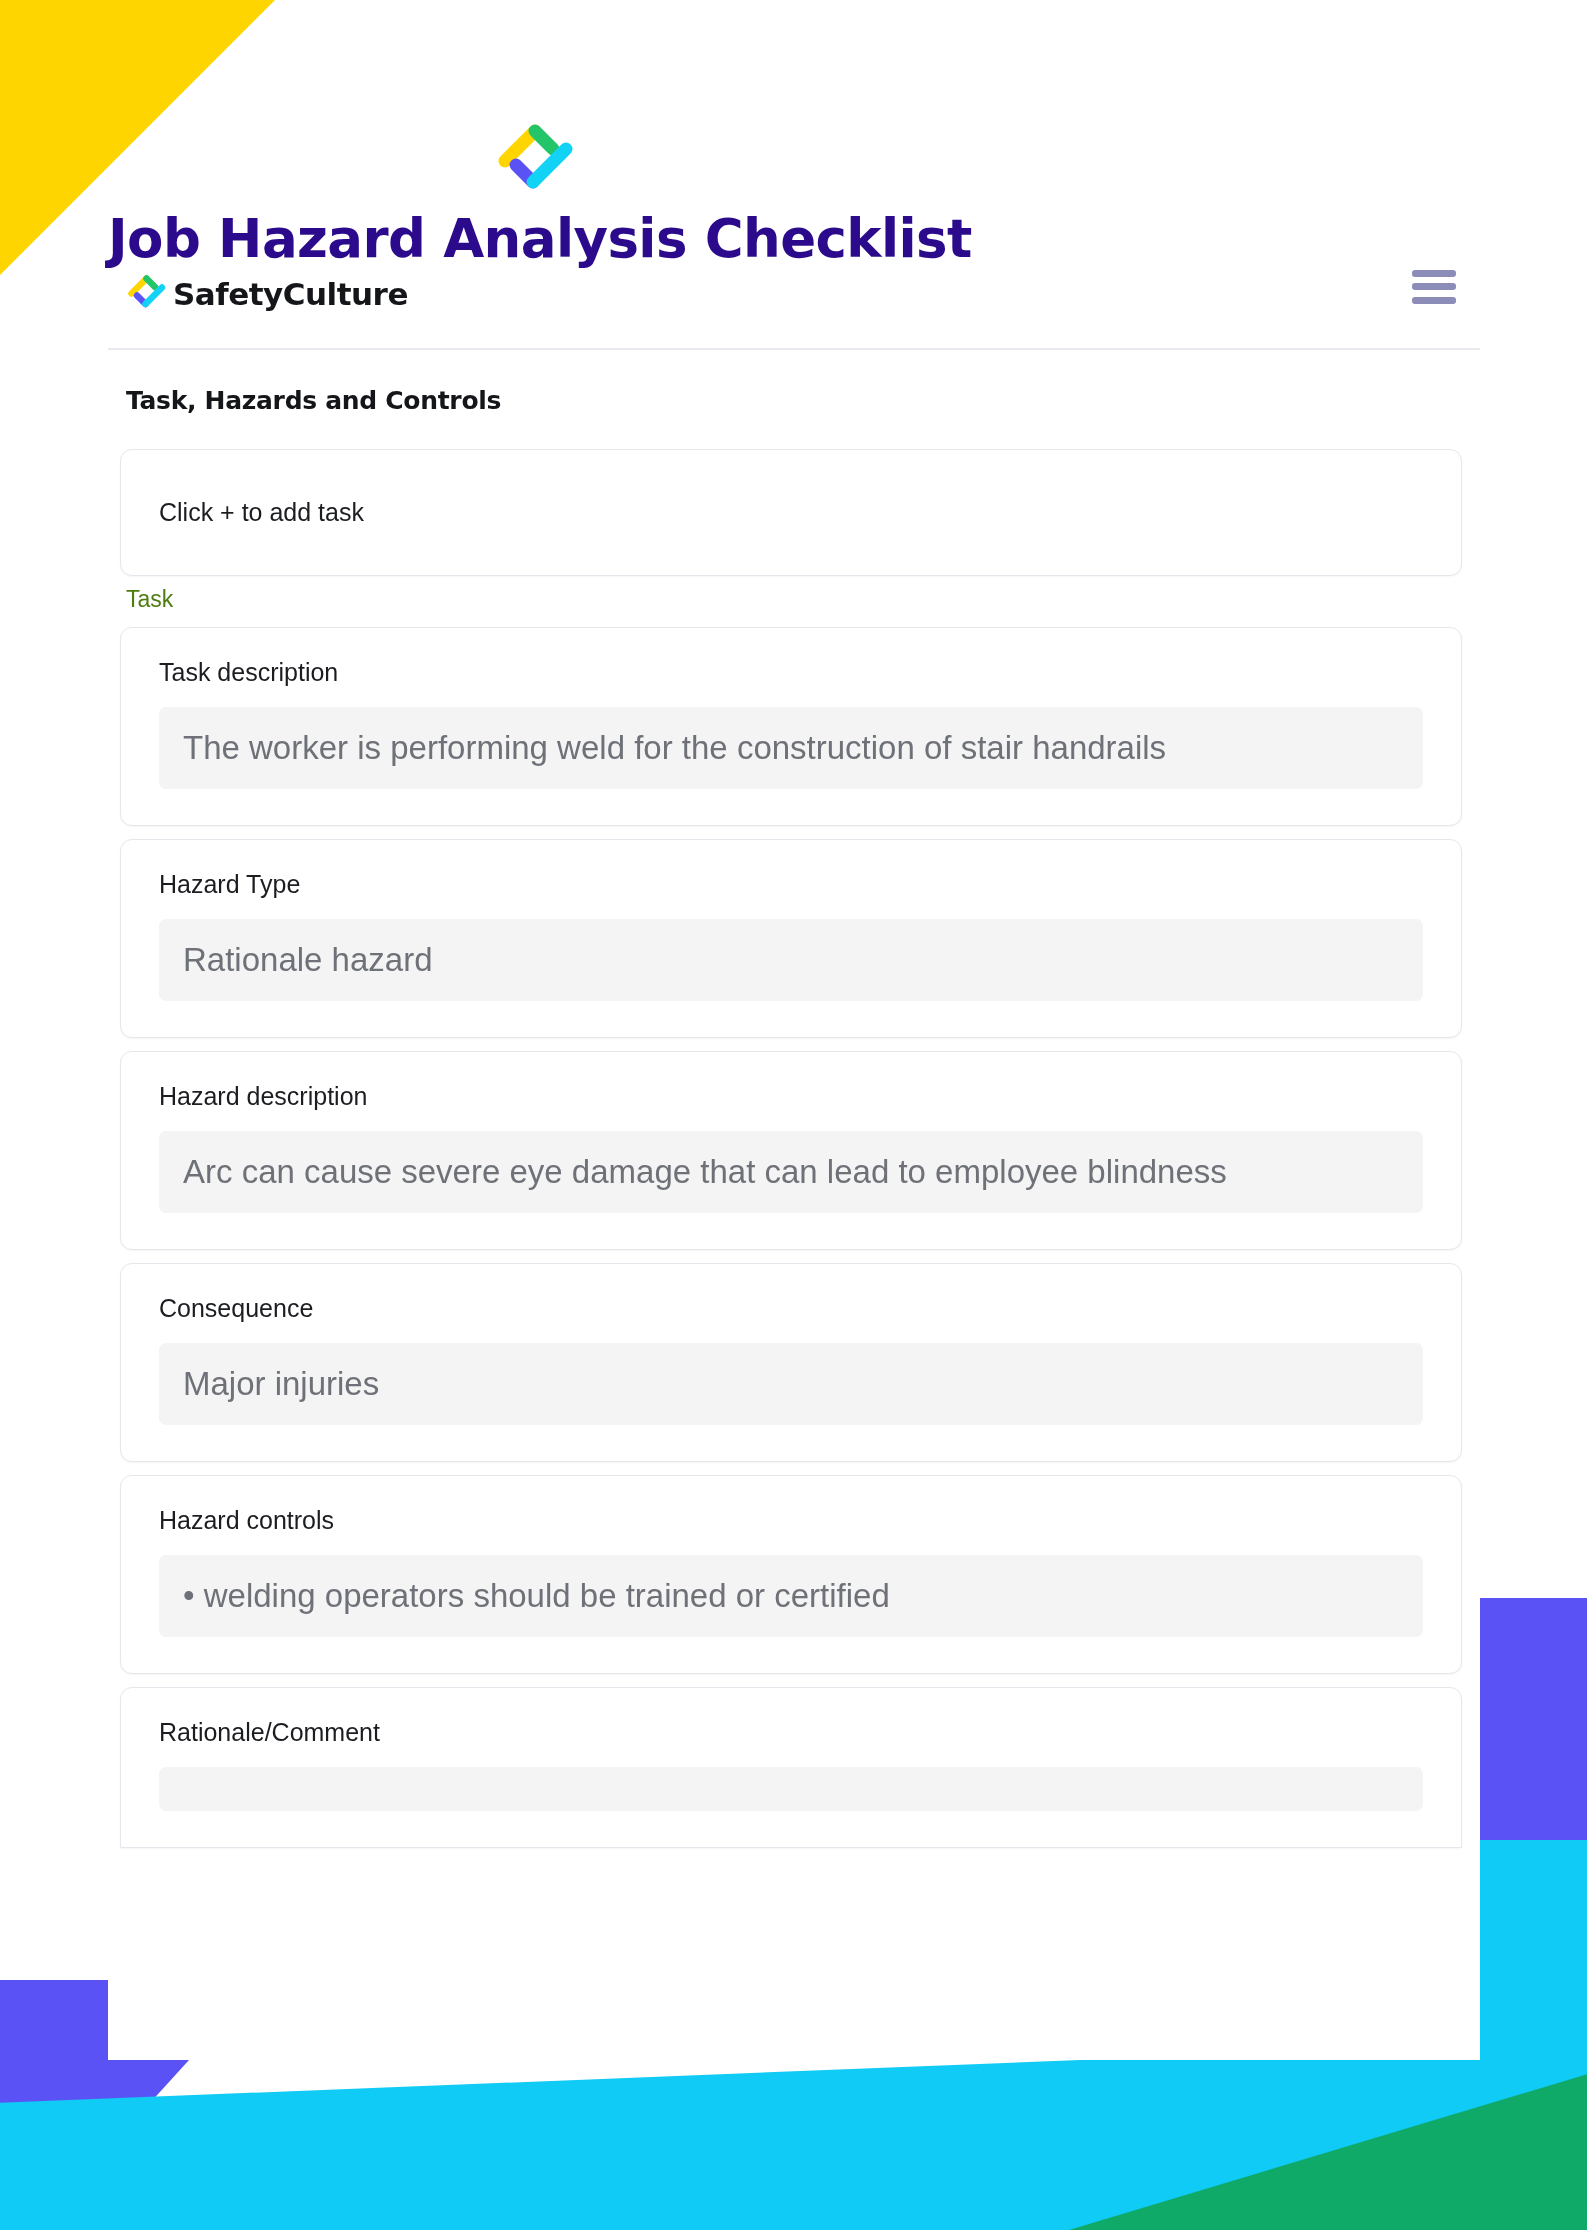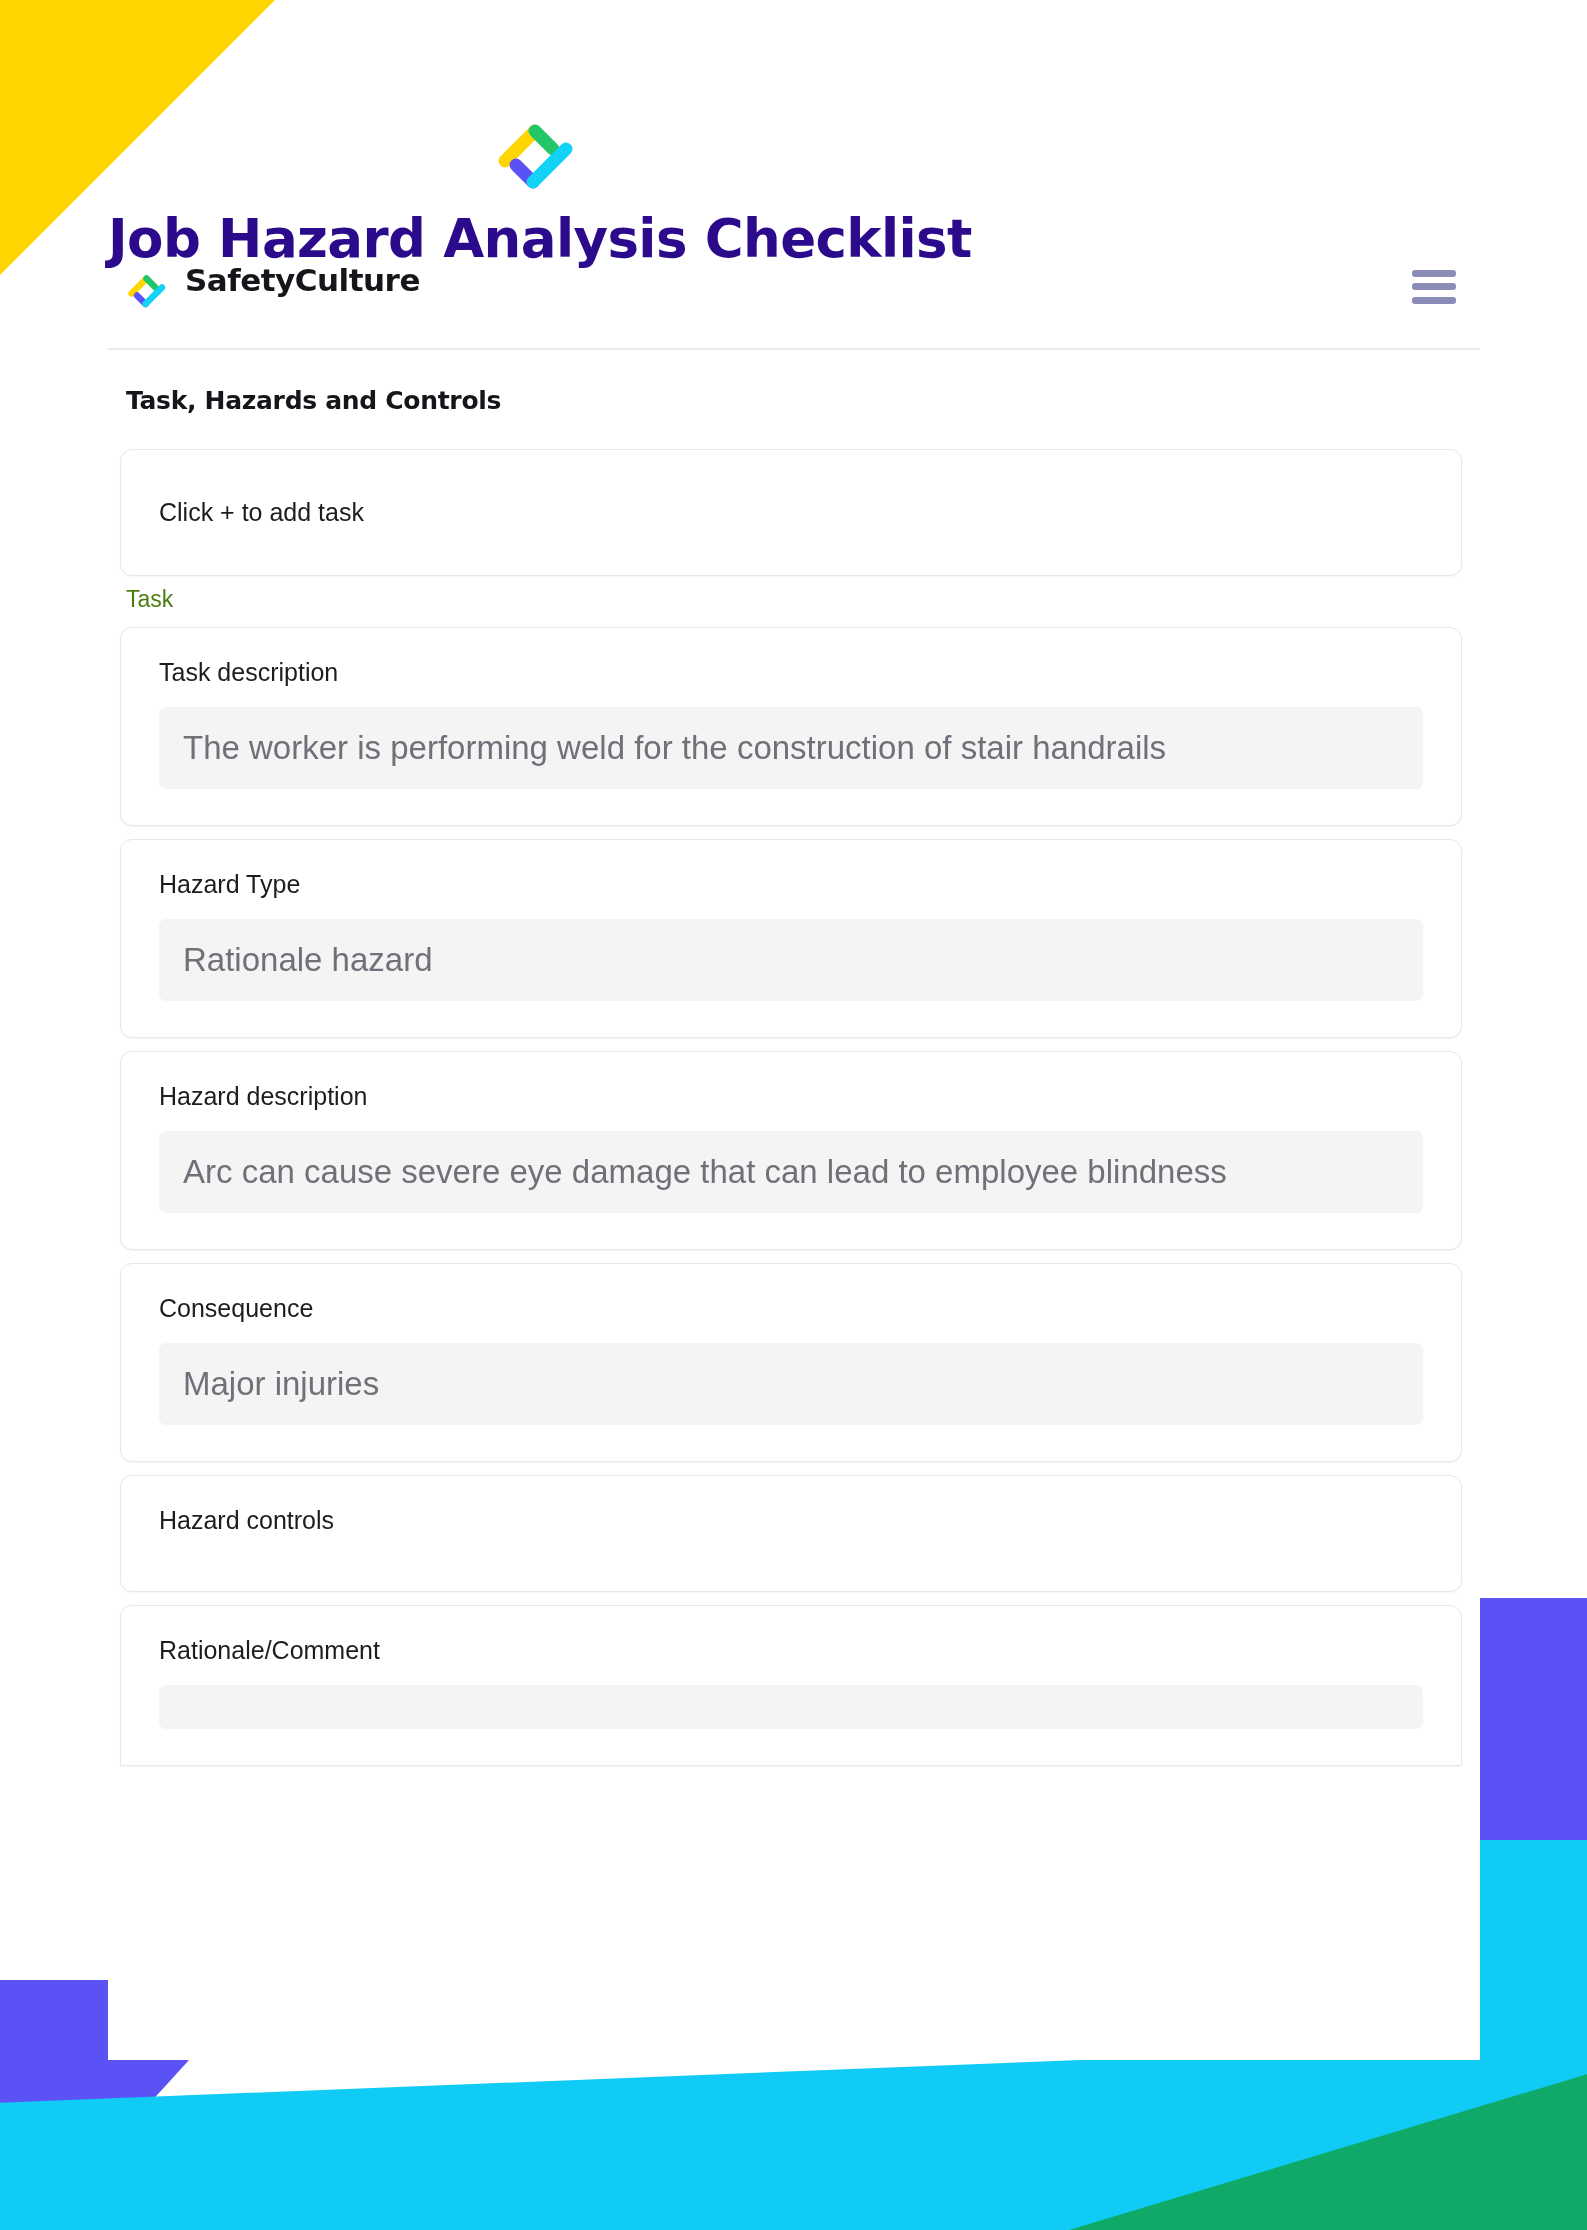--- a/index.html
+++ b/index.html
@@ -59,21 +59,21 @@
   
   #app-panel{
     position:absolute;left:108px;top:225px;width:1372px;height:1835px;
     background:#ffffff;z-index:4;
   }
   #app-header{
     height:125px;display:flex;align-items:center;justify-content:space-between;
     padding:0 24px 0 18px;box-sizing:border-box;
     border-bottom:2px solid #e9e9ef;
   }
-  #brand{display:flex;align-items:flex-start;gap:13px;}
+  #brand{display:flex;align-items:flex-end;gap:1px;}
   #brand-name{
     font-size:31px;font-weight:bold;color:#14161A;letter-spacing:-0.5px;
     font-family:"DejaVu Sans","Liberation Sans",sans-serif;
   }
   #hamburger-button{
     width:44px;height:34px;display:flex;flex-direction:column;
     justify-content:space-between;cursor:pointer;
   }
   #hamburger-button span{
     display:block;height:7px;border-radius:3px;background:#8C8CB8;width:100%;
@@ -179,20 +179,21 @@
         <div class="field-value">Arc can cause severe eye damage that can lead to employee blindness</div>
       </div>
 
       <div class="card card-field">
         <div class="field-label">Consequence</div>
         <div class="field-value">Major injuries</div>
       </div>
 
       <div class="card card-field">
         <div class="field-label">Hazard controls</div>
+        <div class="field-value">• welding operators should be trained or certified</div>
       </div>
 
       <div class="card card-field" id="card-rationale">
         <div class="field-label">Rationale/Comment</div>
         <div class="field-value"></div>
       </div>
 
     </div>
   </div>
 </div>

